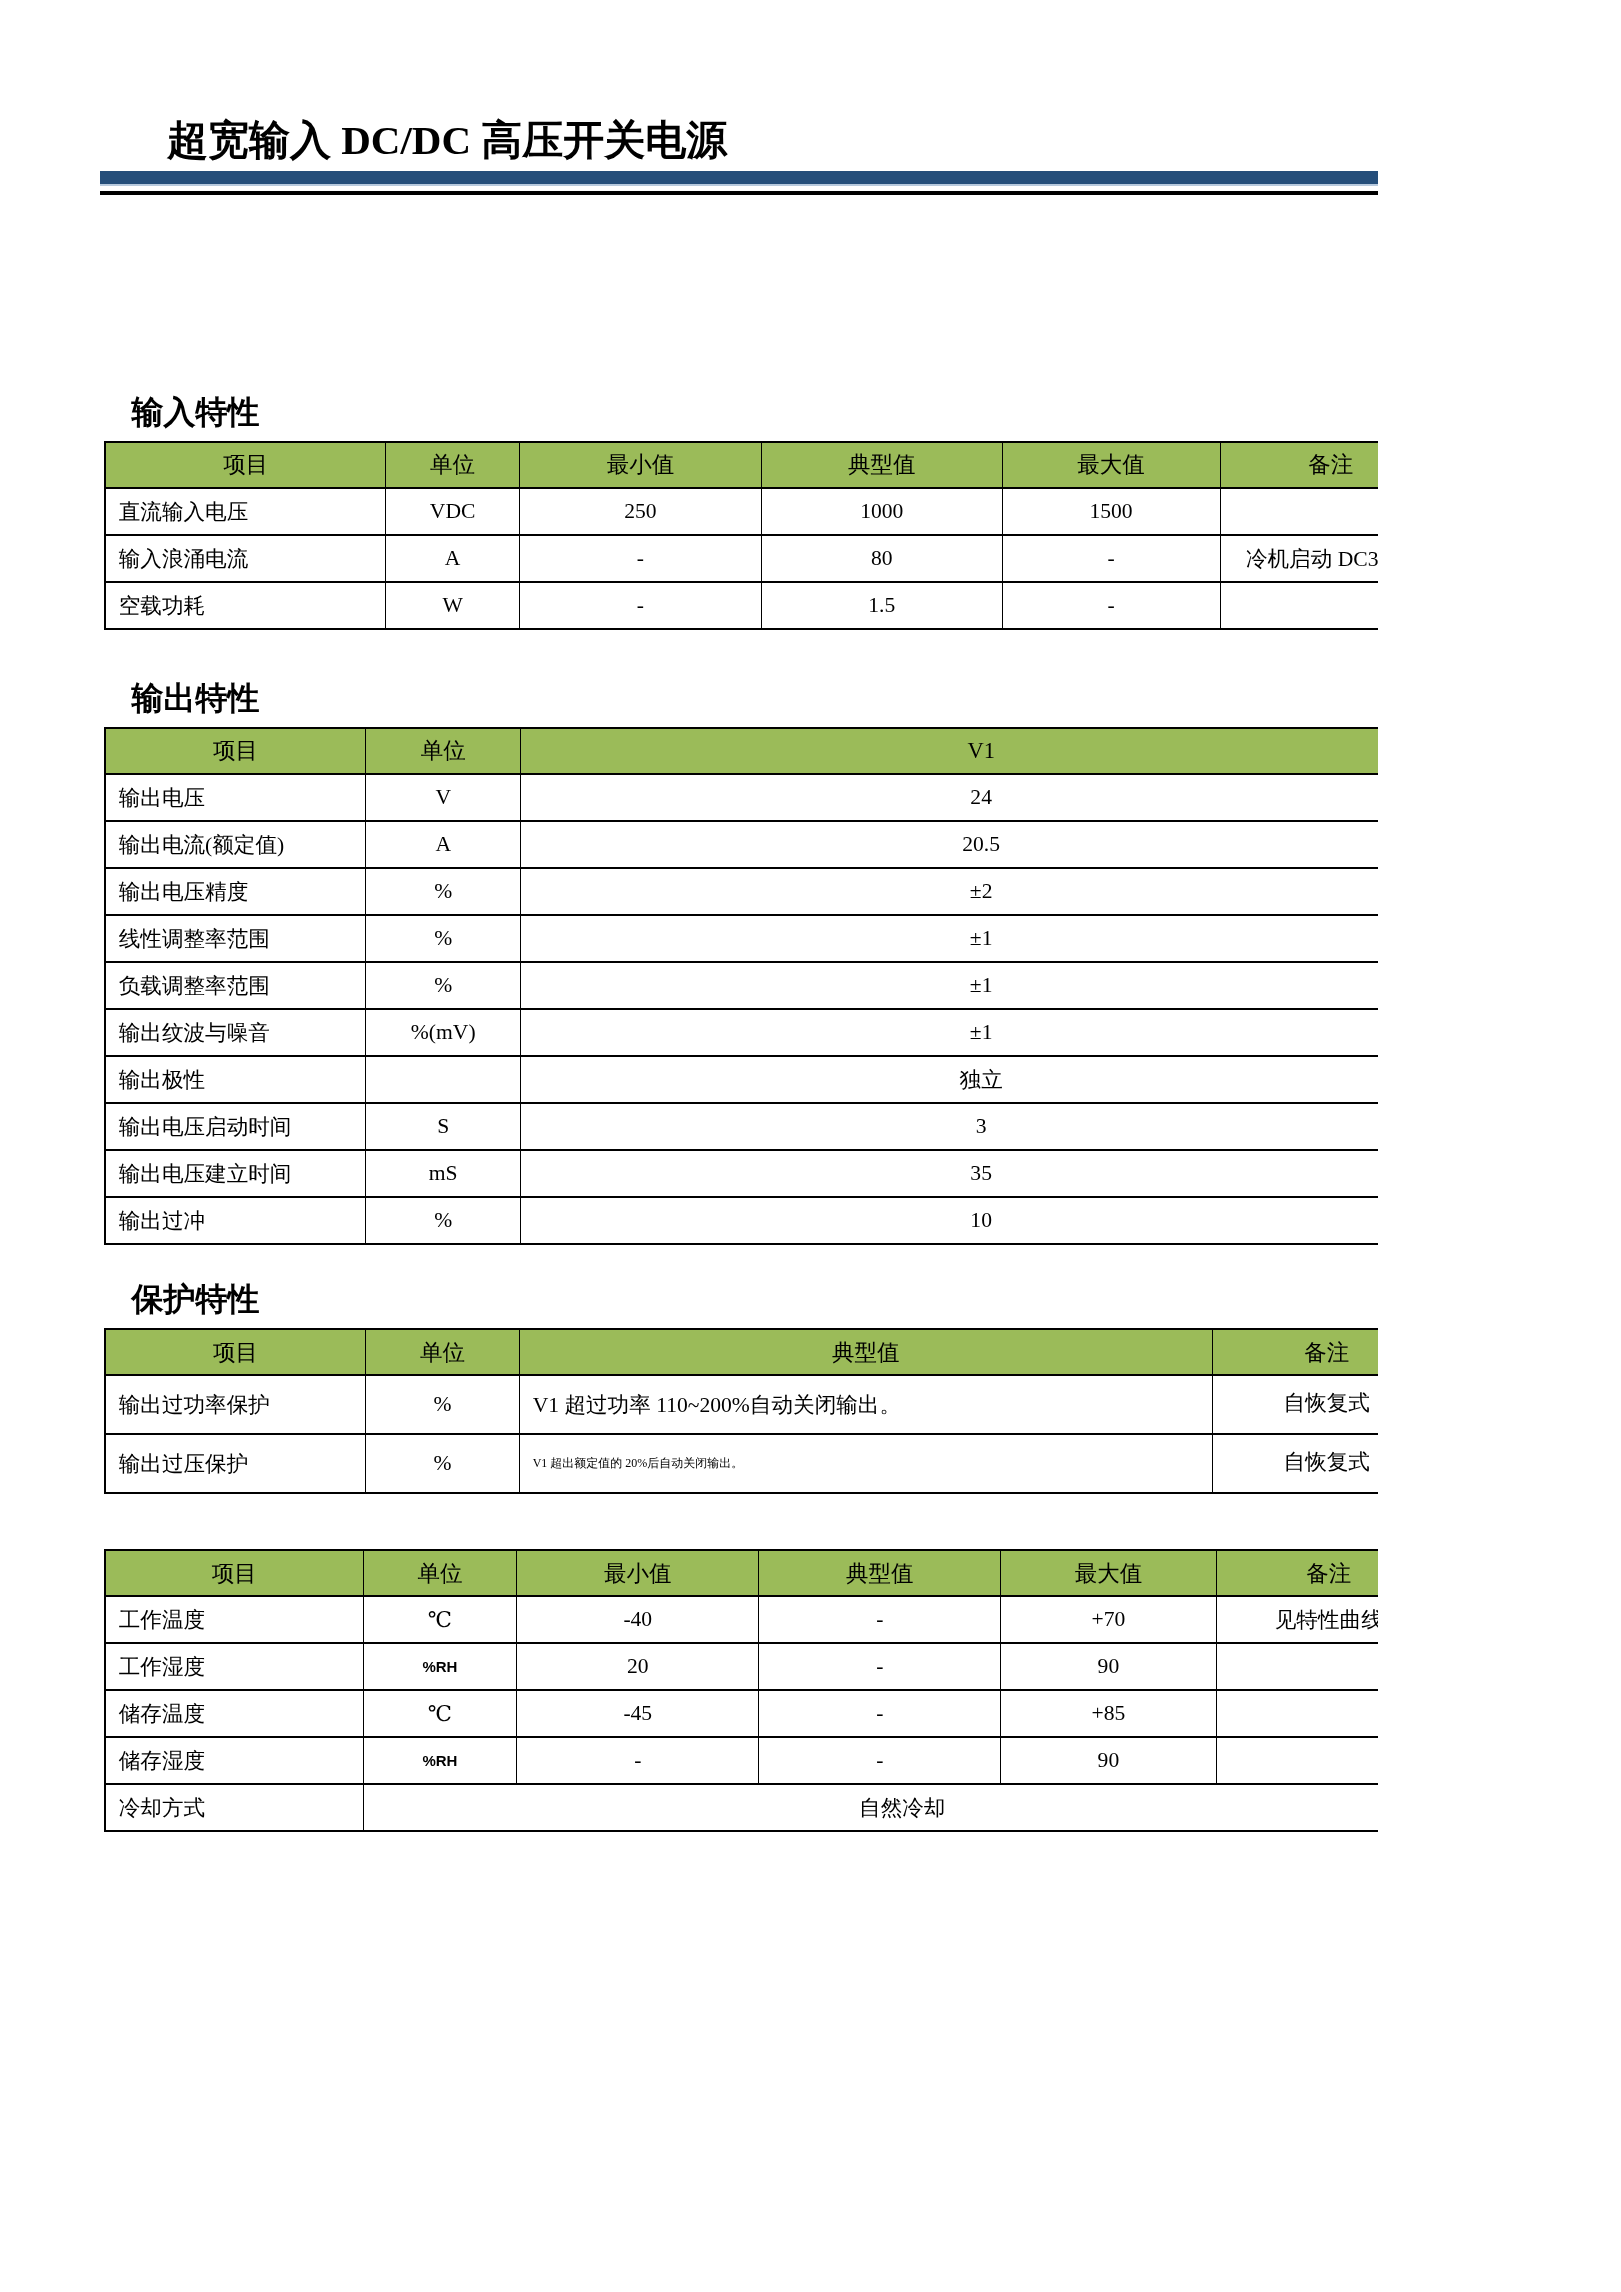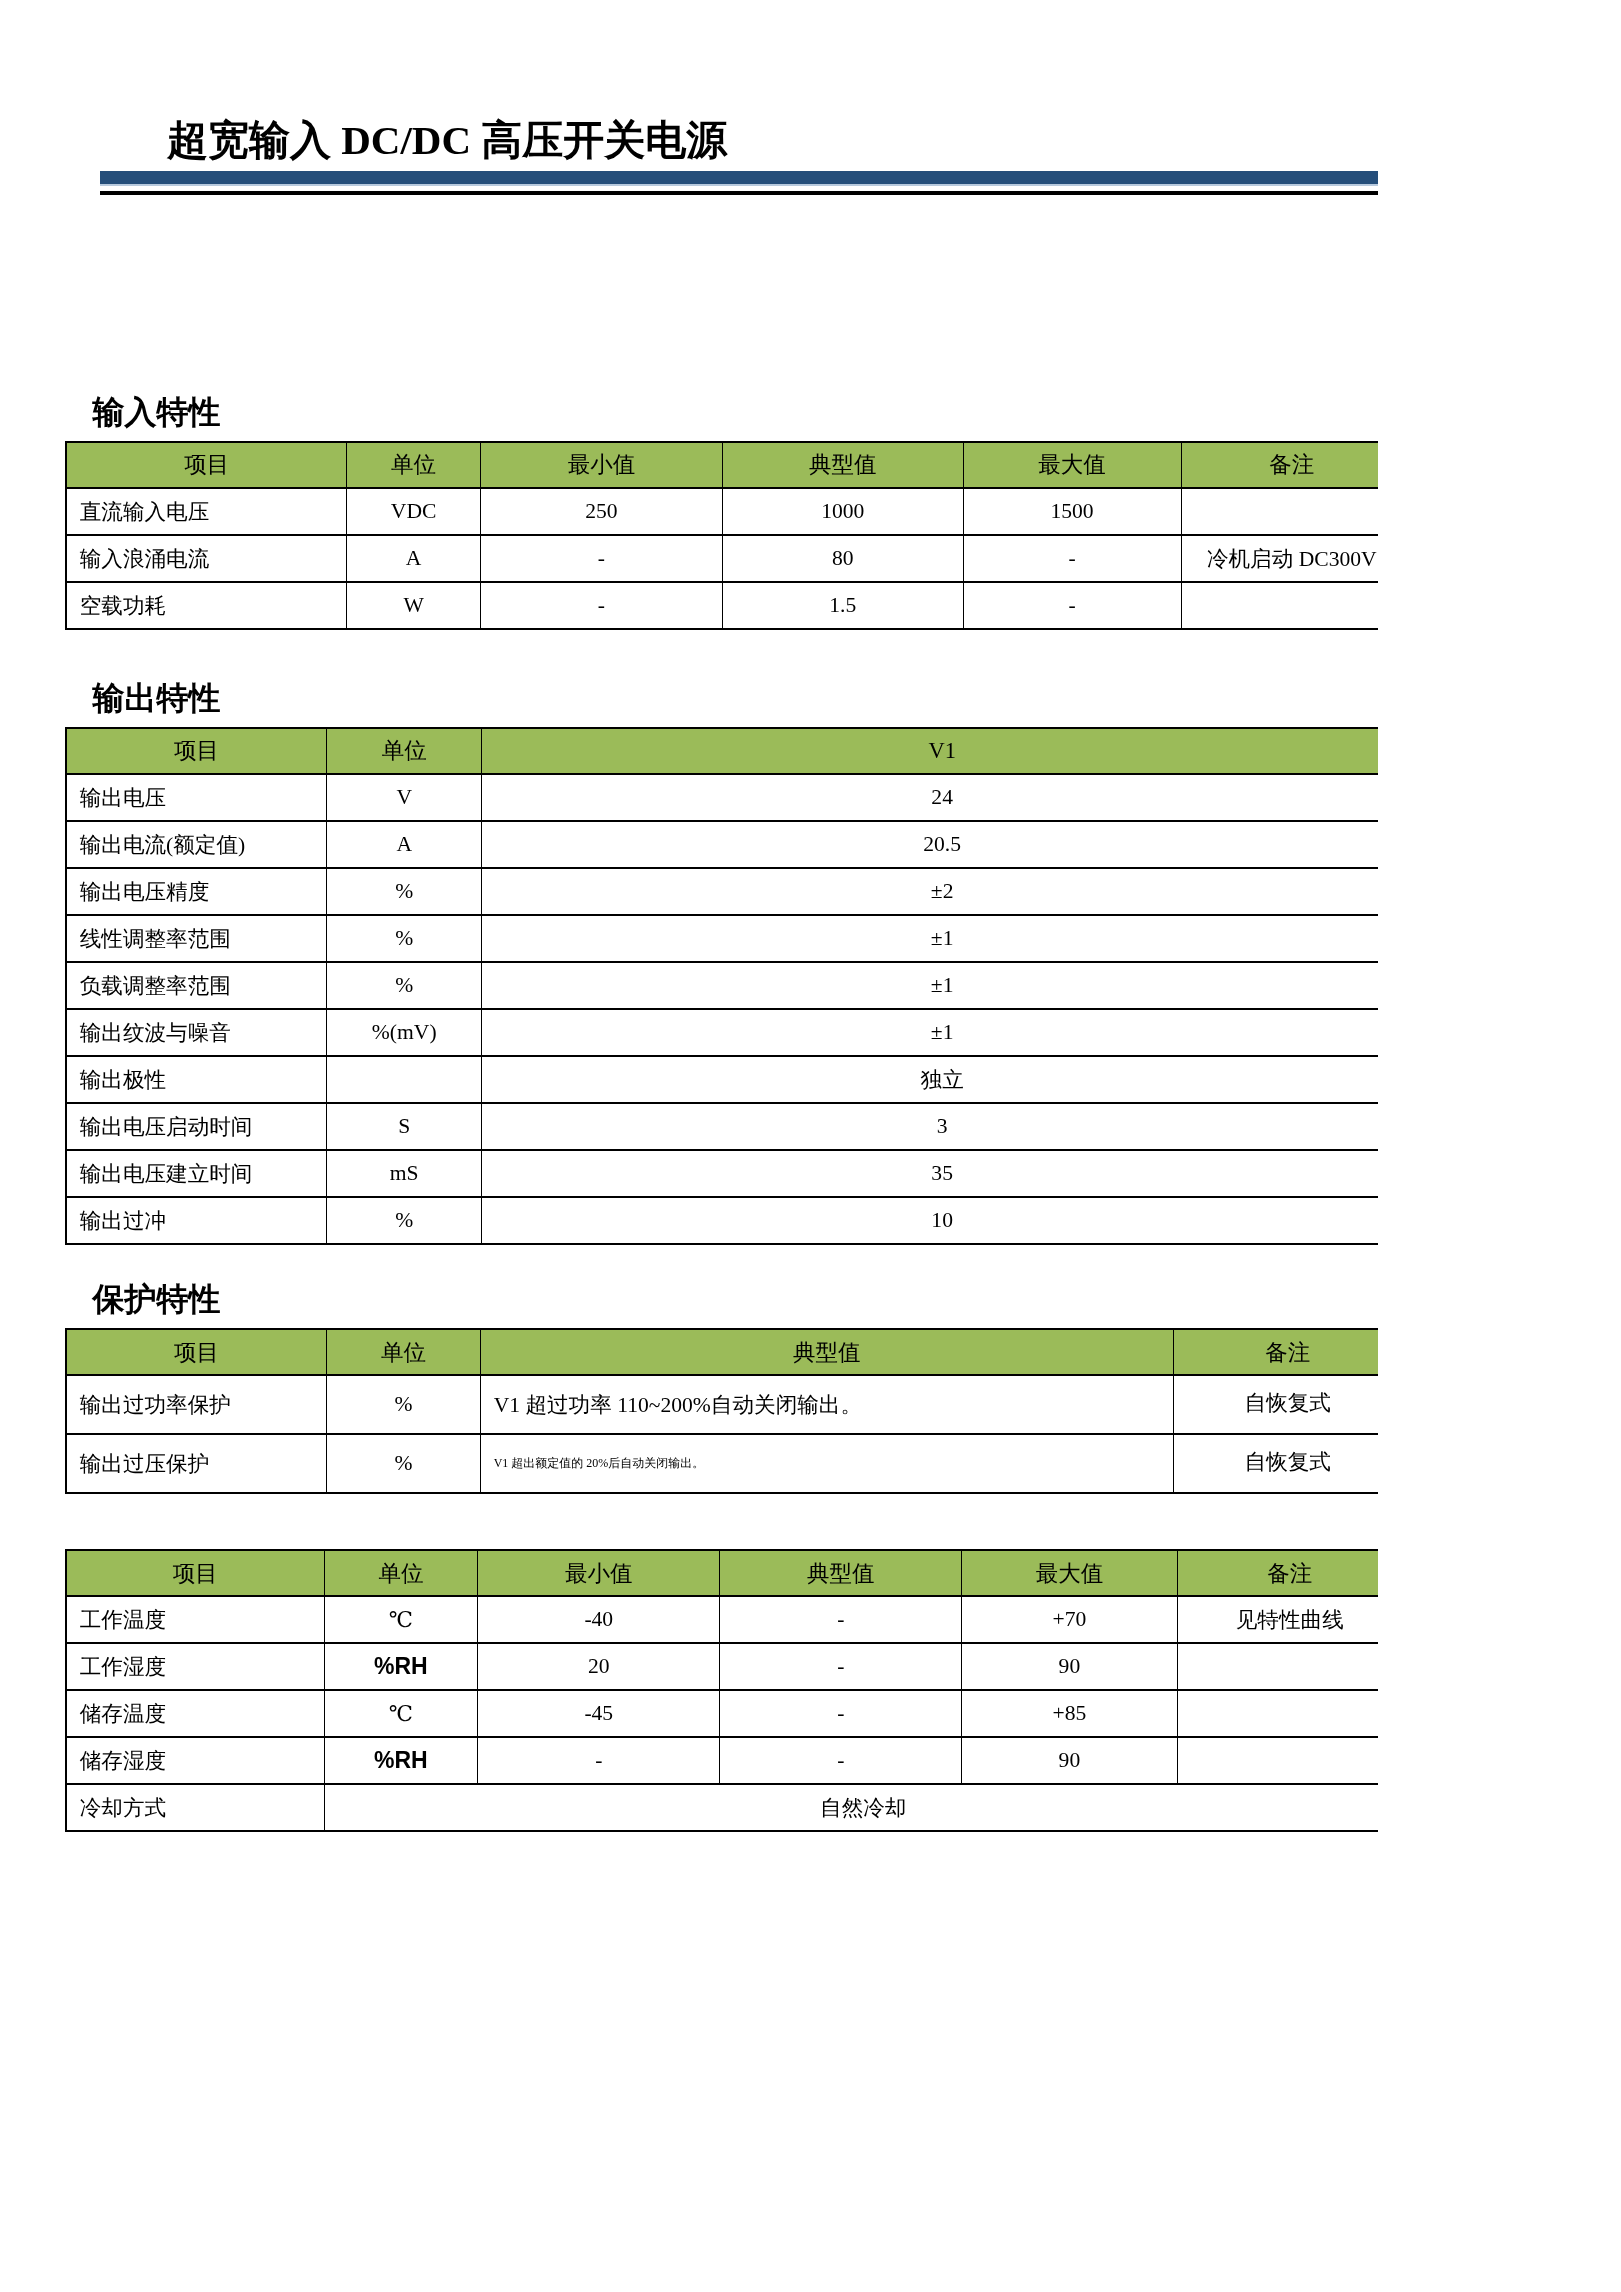--- a/index.html
+++ b/index.html
@@ -31,21 +31,21 @@
     background:var(--blue);
     border-bottom:2px solid #b7c9dd;
   }
   .rule-line{
     margin:4.9px 0 0 100px;
     width:1425px;
     height:3.9px;
     background:var(--black);
   }
   .content{
-    margin-left:65px;
+    margin-left:104px;
     width:1339px;
   }
   .section h2{
     font-size:32px;
     line-height:1.2;
     font-weight:bold;
     margin:0 0 9.8px 27.4px;
     white-space:nowrap;
   }
   .section.s1{margin-top:198px;}
@@ -82,21 +82,21 @@
     padding:0 3.9px;
   }
   table.spec td.al{
     text-align:left;
     padding-left:12.7px;
   }
   table.spec td.small{font-size:12px;}
   table.spec td.sans{
     font-family:"Liberation Sans","DejaVu Sans",sans-serif;
     font-weight:bold;
-    font-size:23px;
+    font-size:15px;
   }
   table.spec td.vtop{
     vertical-align:top;
     padding-top:12px;
   }
 </style>
 </head>
 <body>
 
 <div class="page">

